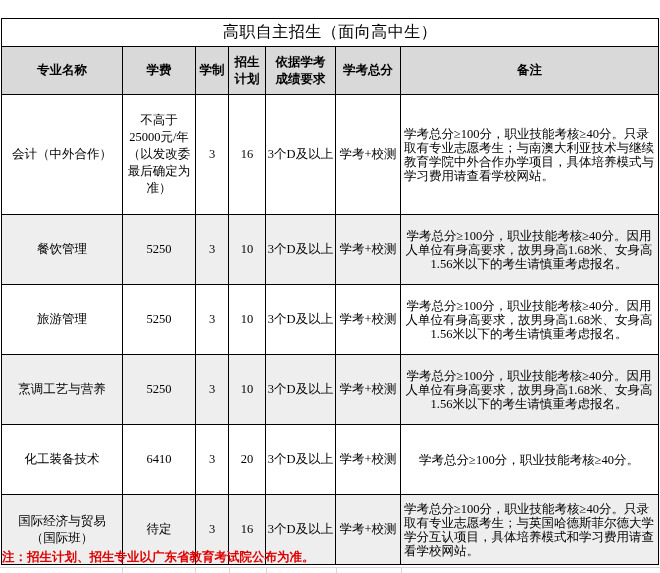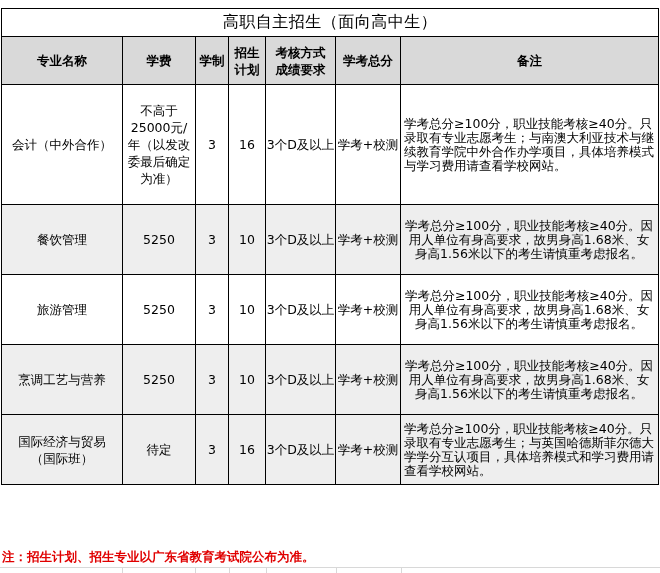--- a/index.html
+++ b/index.html
@@ -1,18 +1,18 @@
 <!DOCTYPE html>
 <html><head>
 <meta charset="utf-8">
 <style>
   html, body { margin:0; padding:0; background:#ffffff; }
   body { width:660px; height:573px; position:relative; overflow:hidden;
          font-family:"DejaVu Sans", "Liberation Sans", sans-serif; color:#000; }
-  .sheet { position:absolute; left:1px; top:8px; width:657px; }
+  .sheet { position:absolute; left:1px; top:18px; width:657px;font-family:Liberation Serif, serif; }
   table { border-collapse:collapse; table-layout:fixed; width:657px; }
   td, th { border:1.5px solid #000; padding:0; text-align:center; vertical-align:middle; overflow:hidden; }
   .title-cell { height:27px; font-size:16px; font-weight:normal; background:#fff; letter-spacing:0.5px; }
   .hdr th { background:#d9d9d9; font-weight:bold; font-size:12.5px; line-height:17px; height:47px; }
   .row td { font-size:12.5px; line-height:17px; }
   .row.shade td { background:#eeeeee; }
   .row.plain td { background:#ffffff; }
   td.remark { text-align:left; padding:0 4px 0 3px; font-size:12.5px; line-height:14px; }
   td.remark.center { text-align:center; }
   .note { position:absolute; left:2px; top:549px; font-size:12.5px; color:#e00000; font-weight:bold; white-space:nowrap; }
@@ -35,21 +35,21 @@
     </colgroup>
     <tbody>
         <tr>
       <td colspan="7" class="title-cell">高职自主招生（面向高中生）</td>
     </tr>
     <tr class="hdr">
       <th>专业名称</th>
       <th>学费</th>
       <th>学制</th>
       <th><span>招生</span><br><span>计划</span></th>
-      <th><span>考核方式</span><br><span>成绩要求</span></th>
+      <th><span>依据学考</span><br><span>成绩要求</span></th>
       <th>学考总分</th>
       <th>备注</th>
     </tr>
 
     <tr class="row plain" style="height:120px">
       <td>会计（中外合作）</td>
       <td style="padding:13px 4px;">不高于25000元/年（以发改委最后确定为准）</td>
       <td>3</td>
       <td>16</td>
       <td>3个D及以上</td>
@@ -80,20 +80,29 @@
     <tr class="row shade" style="height:70px">
       <td>烹调工艺与营养</td>
       <td>5250</td>
       <td>3</td>
       <td>10</td>
       <td>3个D及以上</td>
       <td>学考+校测</td>
       <td class="remark center">学考总分≥100分，职业技能考核≥40分。因用人单位有身高要求，故男身高1.68米、女身高1.56米以下的考生请慎重考虑报名。</td>
     </tr>
 
+    <tr class="row plain" style="height:70px">
+      <td>化工装备技术</td>
+      <td>6410</td>
+      <td>3</td>
+      <td>20</td>
+      <td>3个D及以上</td>
+      <td>学考+校测</td>
+      <td class="remark center">学考总分≥100分，职业技能考核≥40分。</td>
+    </tr>
 
     <tr class="row shade" style="height:70px">
       <td style="padding:0 16px;">国际经济与贸易（国际班）</td>
       <td>待定</td>
       <td>3</td>
       <td>16</td>
       <td>3个D及以上</td>
       <td>学考+校测</td>
       <td class="remark">学考总分≥100分，职业技能考核≥40分。只录取有专业志愿考生；与英国哈德斯菲尔德大学学分互认项目，具体培养模式和学习费用请查看学校网站。</td>
     </tr>

